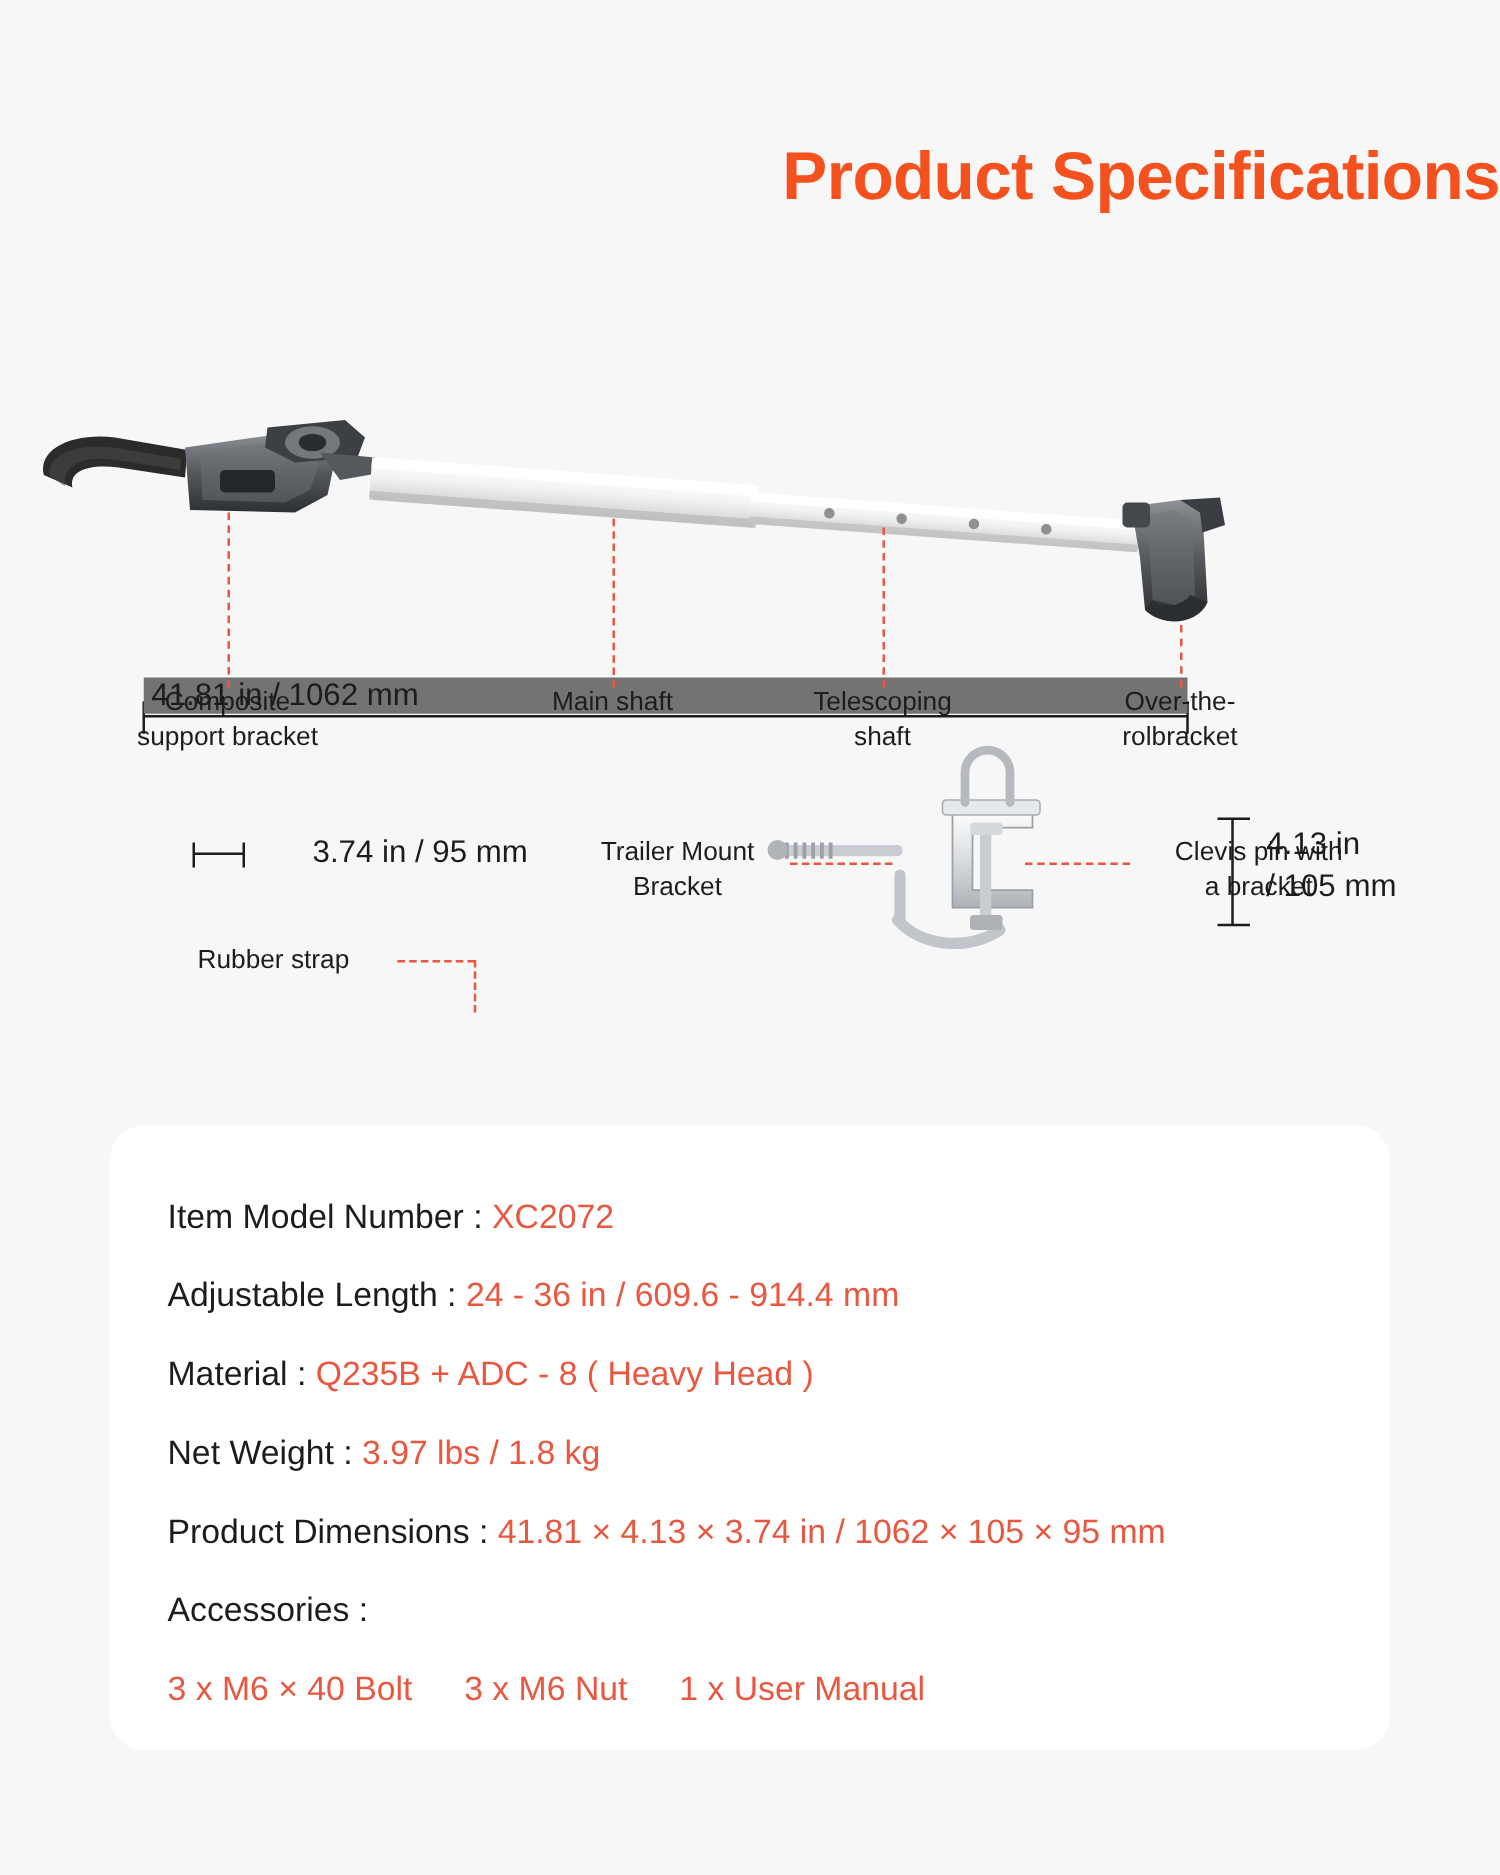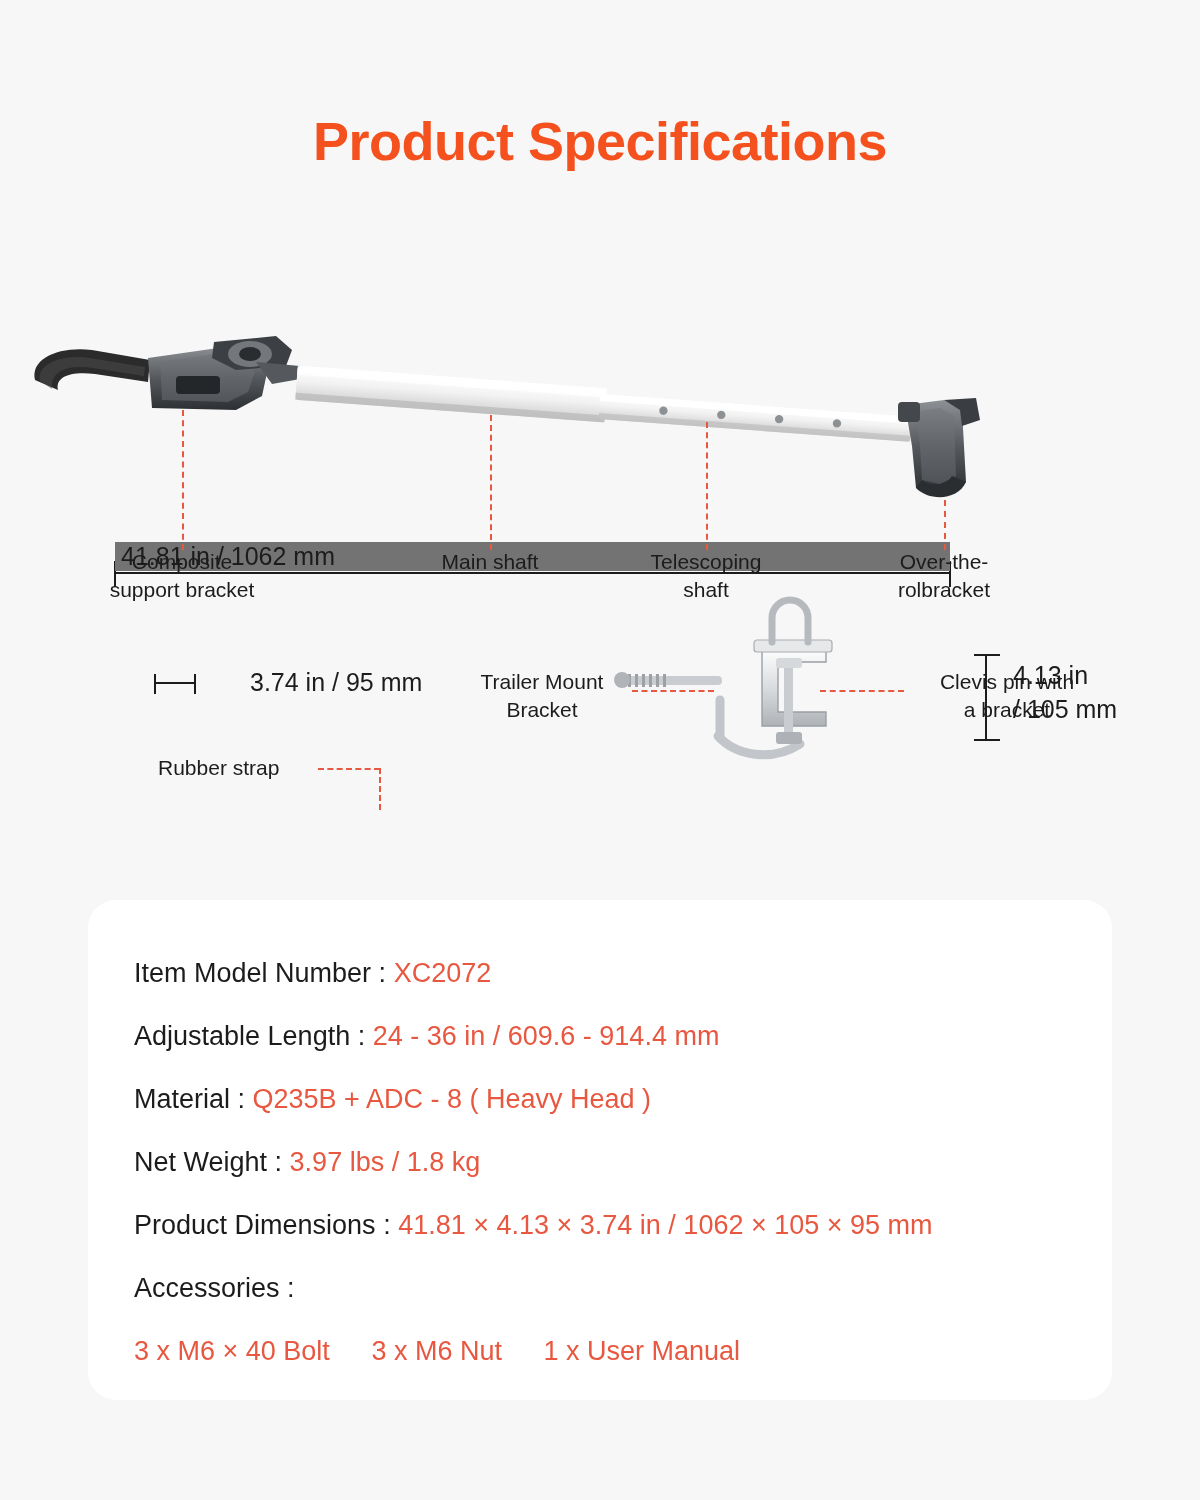--- a/index.html
+++ b/index.html
@@ -13,21 +13,21 @@
     font-family: "Liberation Sans", sans-serif;
     color: #1c1c1c;
     position: relative;
     overflow: hidden;
   }
   .page-title {
     position: absolute;
     top: 110px;
     left: 0;
     width: 1200px;
-    text-align: center;
+    text-align: right;
     font-size: 54px;
     font-weight: bold;
     color: #f4511e;
     letter-spacing: -0.5px;
   }
 
   
   .diagram {
     position: absolute;
     top: 250px;

